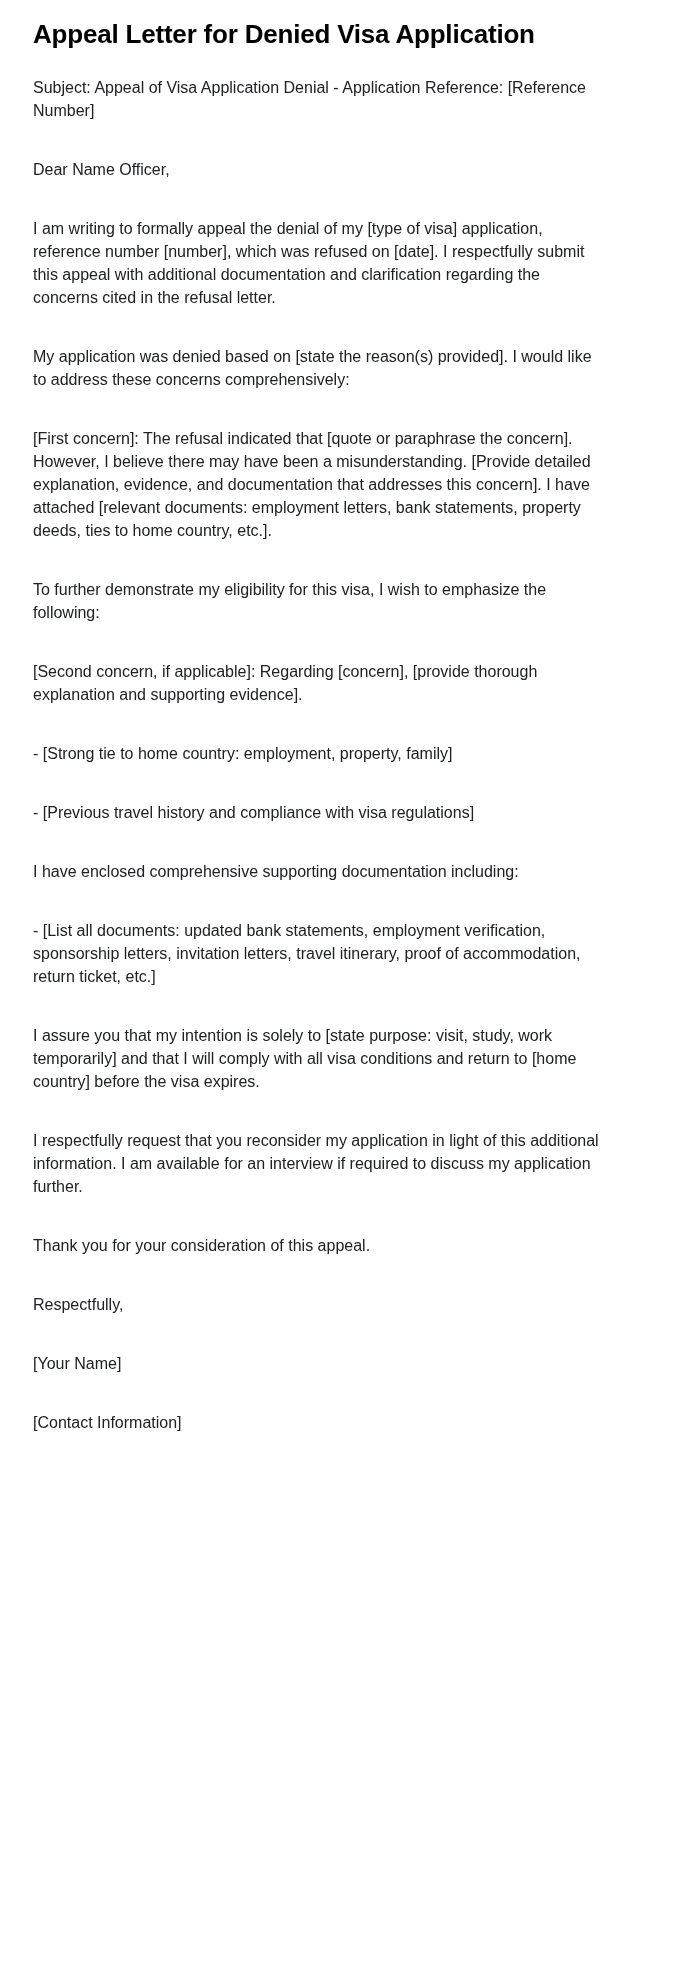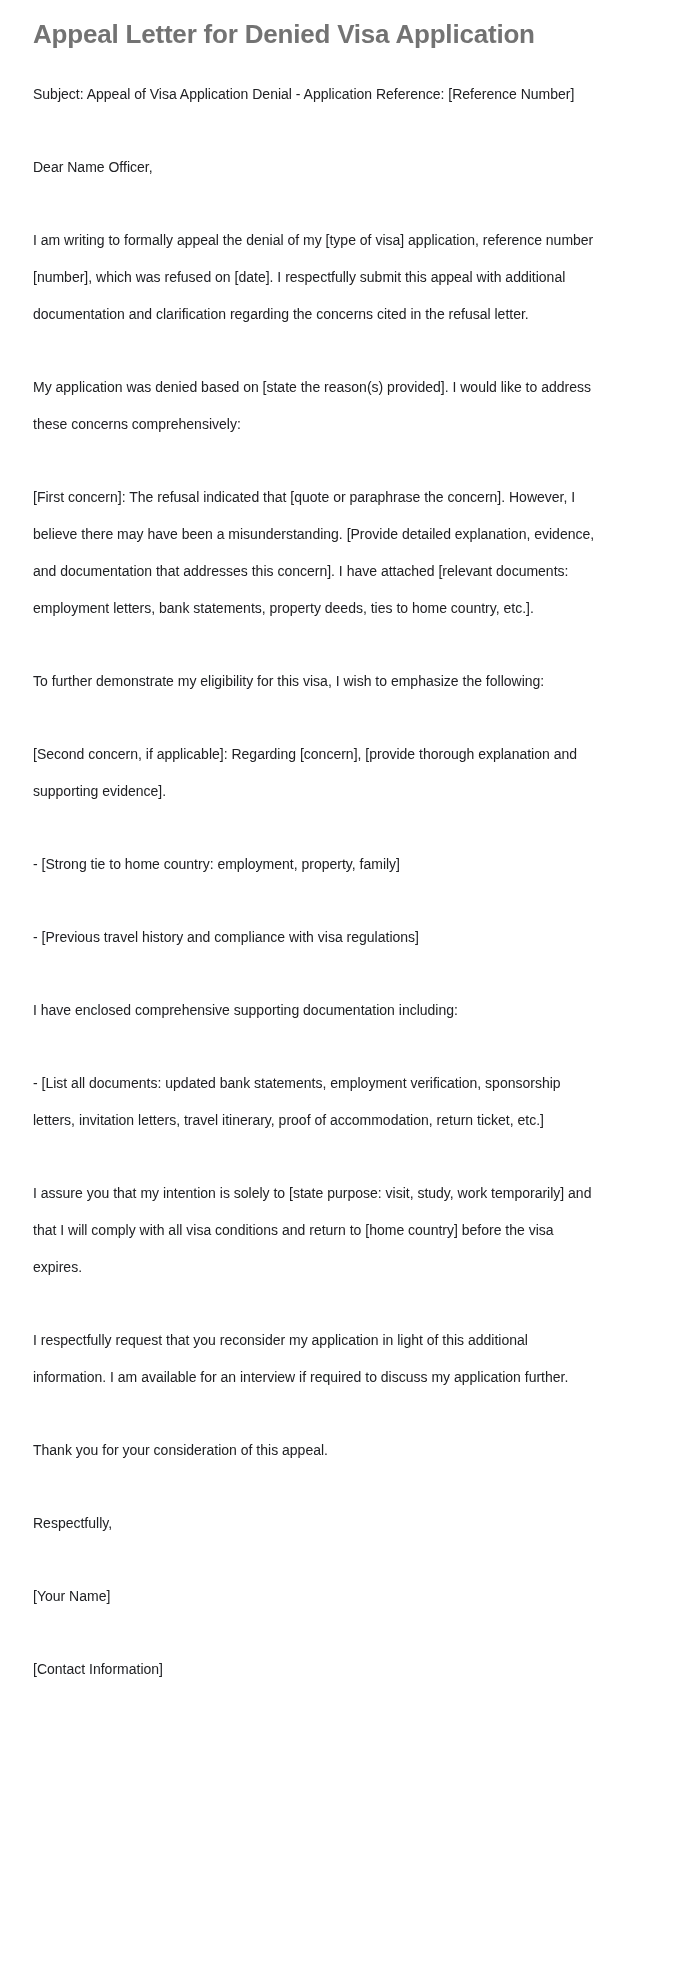--- a/index.html
+++ b/index.html
@@ -18,28 +18,28 @@
     box-sizing: border-box;
     width: 700px;
     padding: 18px 86px 0 33px;
     color: #202124;
   }
   .doc h1 {
     margin: 0 0 26px 0;
     font-size: 26px;
     line-height: 32px;
     font-weight: 700;
-    color: #737373;
+    color: #000000;
     letter-spacing: -0.2px;
     white-space: nowrap;
   }
   .doc p {
     margin: 0 12px 36px 0;
-    font-size: 14px;
-    line-height: 37px;
+    font-size: 16px;
+    line-height: 23px;
     font-weight: 400;
   }
 </style>
 </head>
 <body>
 
 <div class="doc">
   <h1>Appeal Letter for Denied Visa Application</h1>
   <p>Subject: Appeal of Visa Application Denial - Application Reference: [Reference Number]</p>
   <p>Dear Name Officer,</p>

